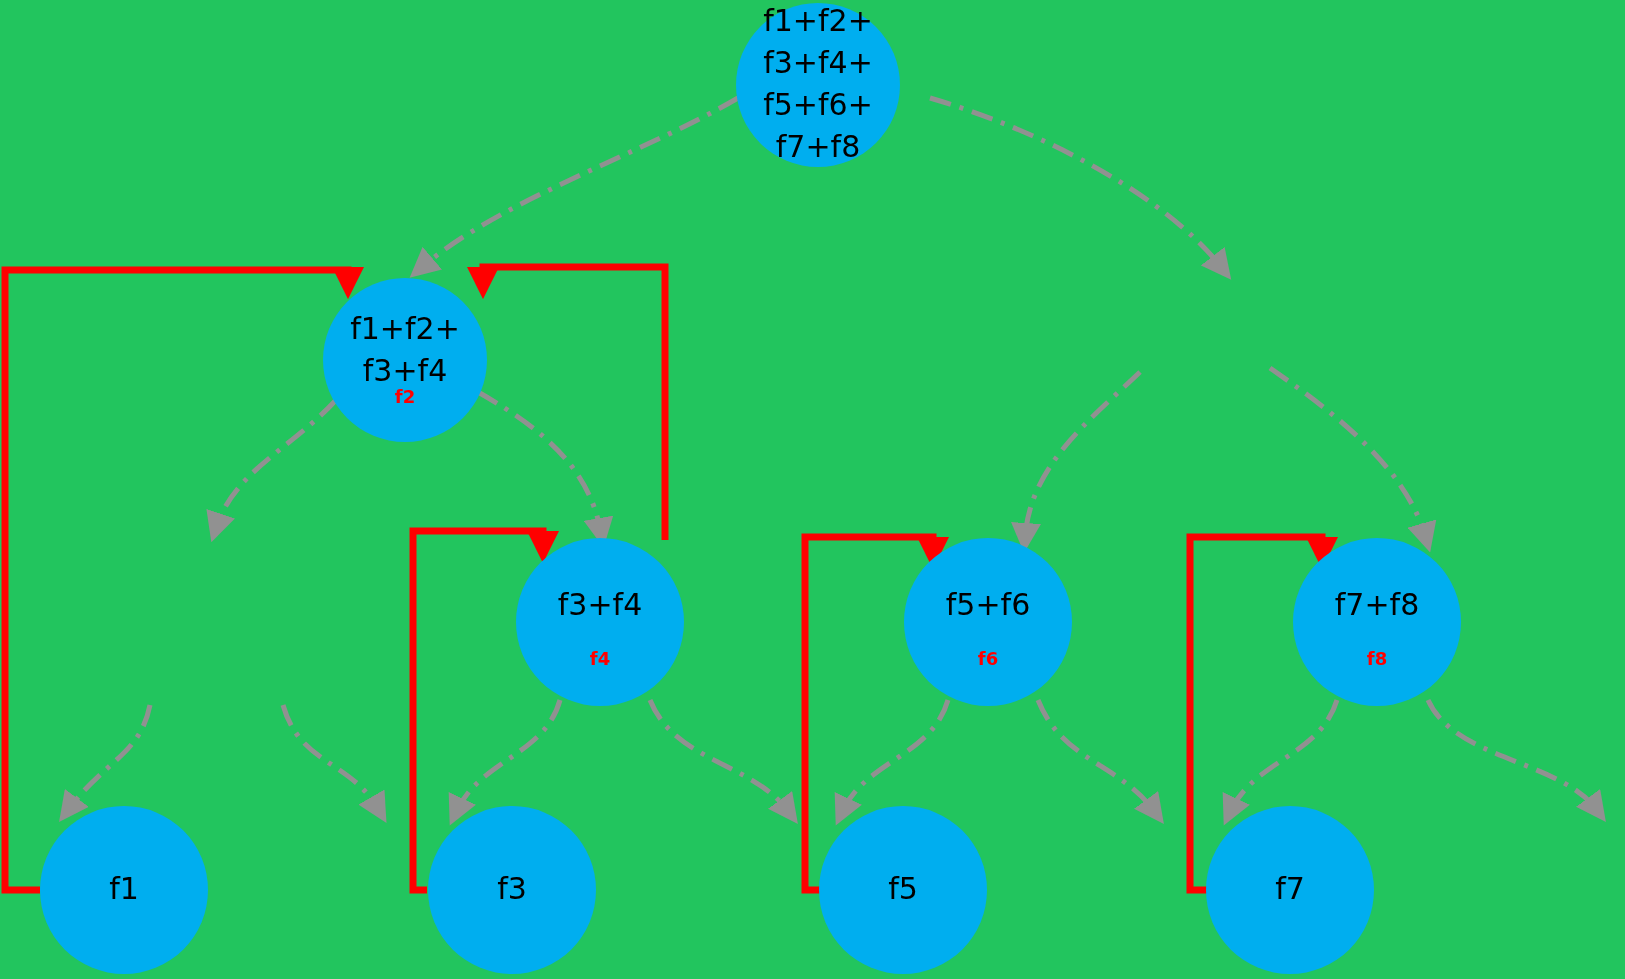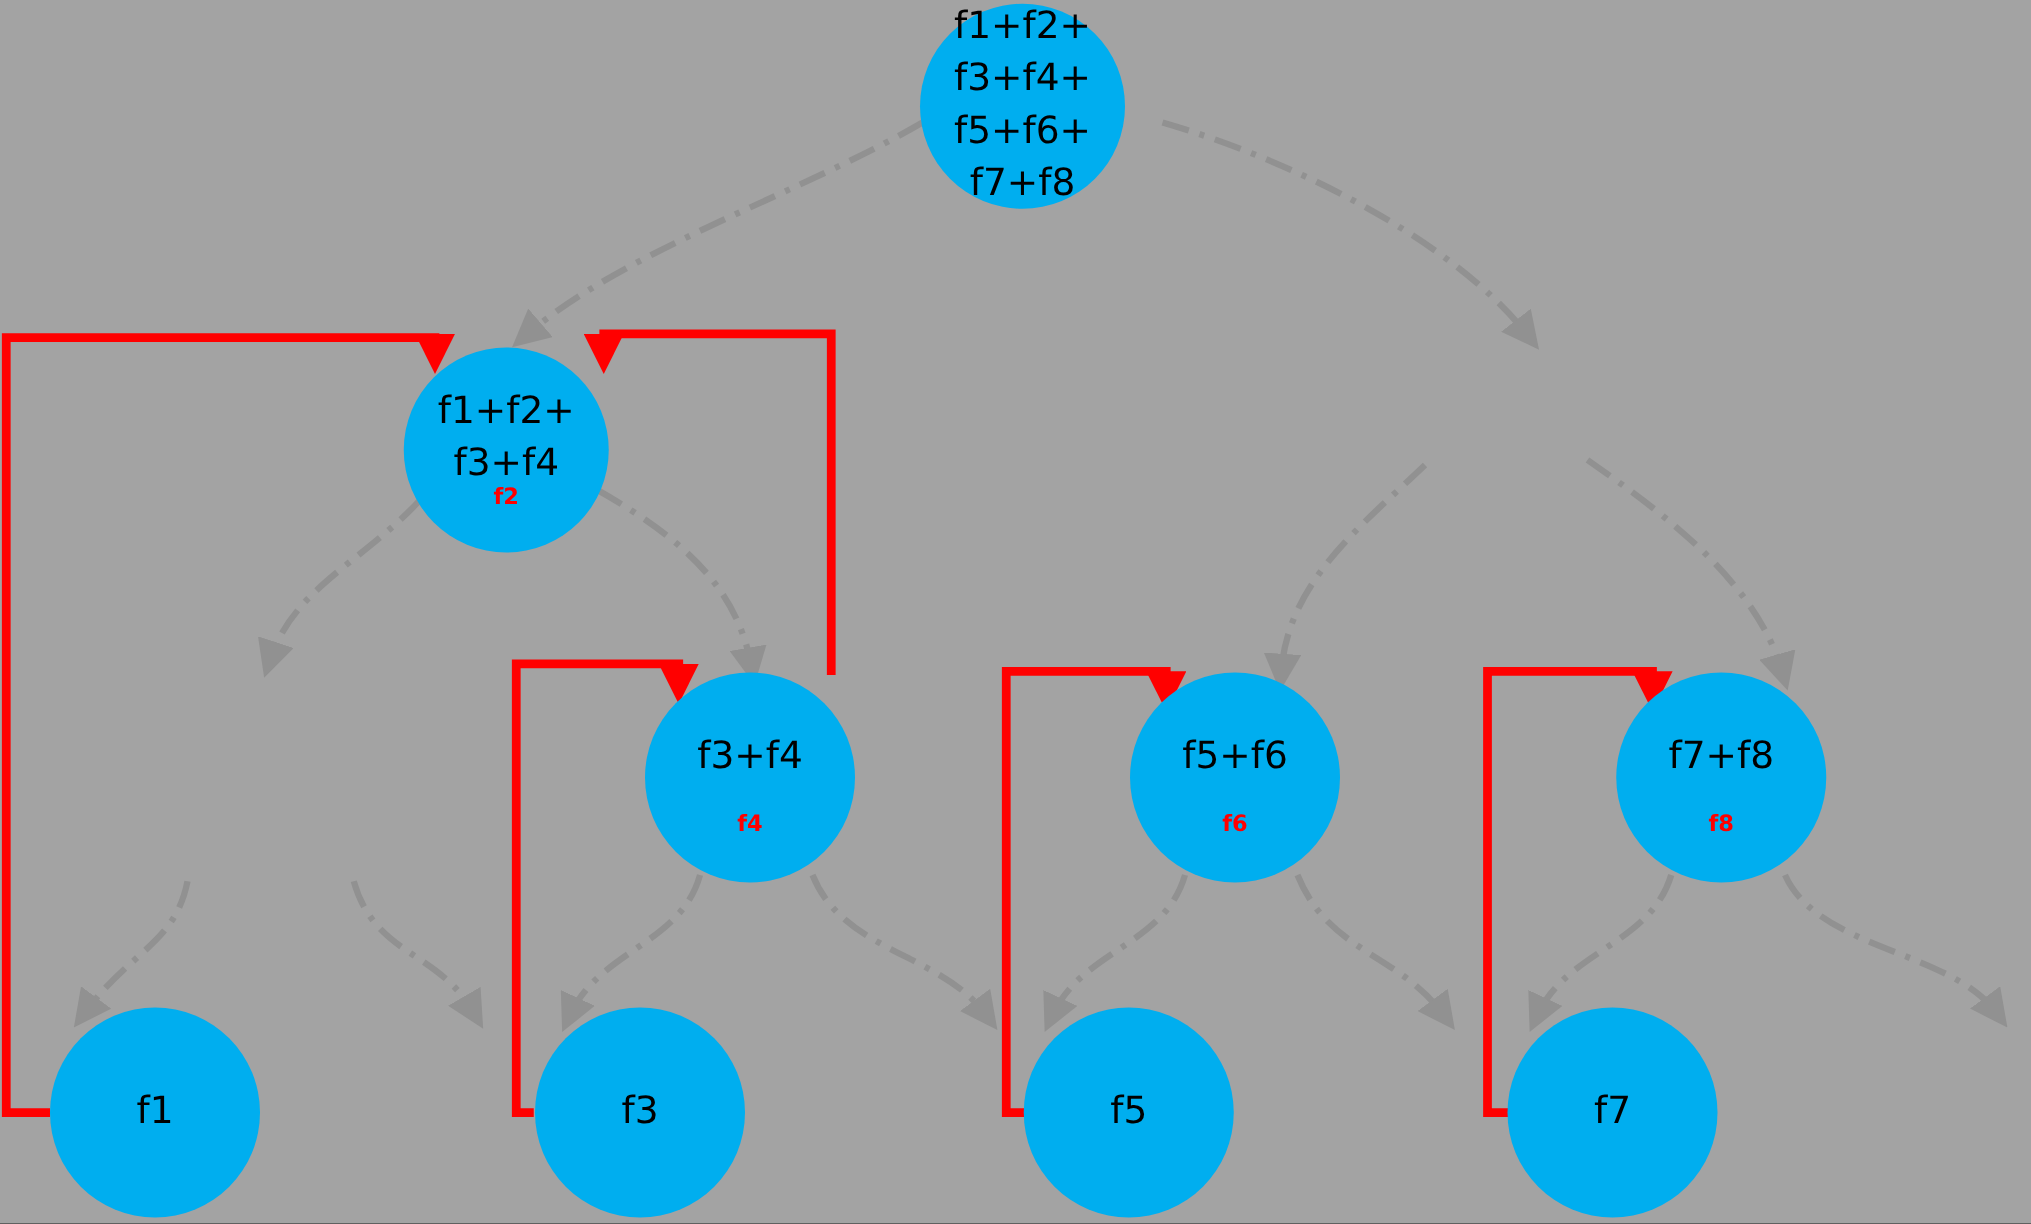--- a/index.html
+++ b/index.html
@@ -10,21 +10,21 @@
   body {
     width: 1625px;
     height: 979px;
     overflow: hidden;
     font-family: "DejaVu Sans", sans-serif;
   }
   #diagram-root {
     position: relative;
     width: 1625px;
     height: 979px;
-    background: #a3a3a3;
+    background: #22c55e;
   }
   svg.canvas {
     position: absolute;
     top: 0;
     left: 0;
     width: 1625px;
     height: 979px;
     display: block;
   }
   .node-circle {

